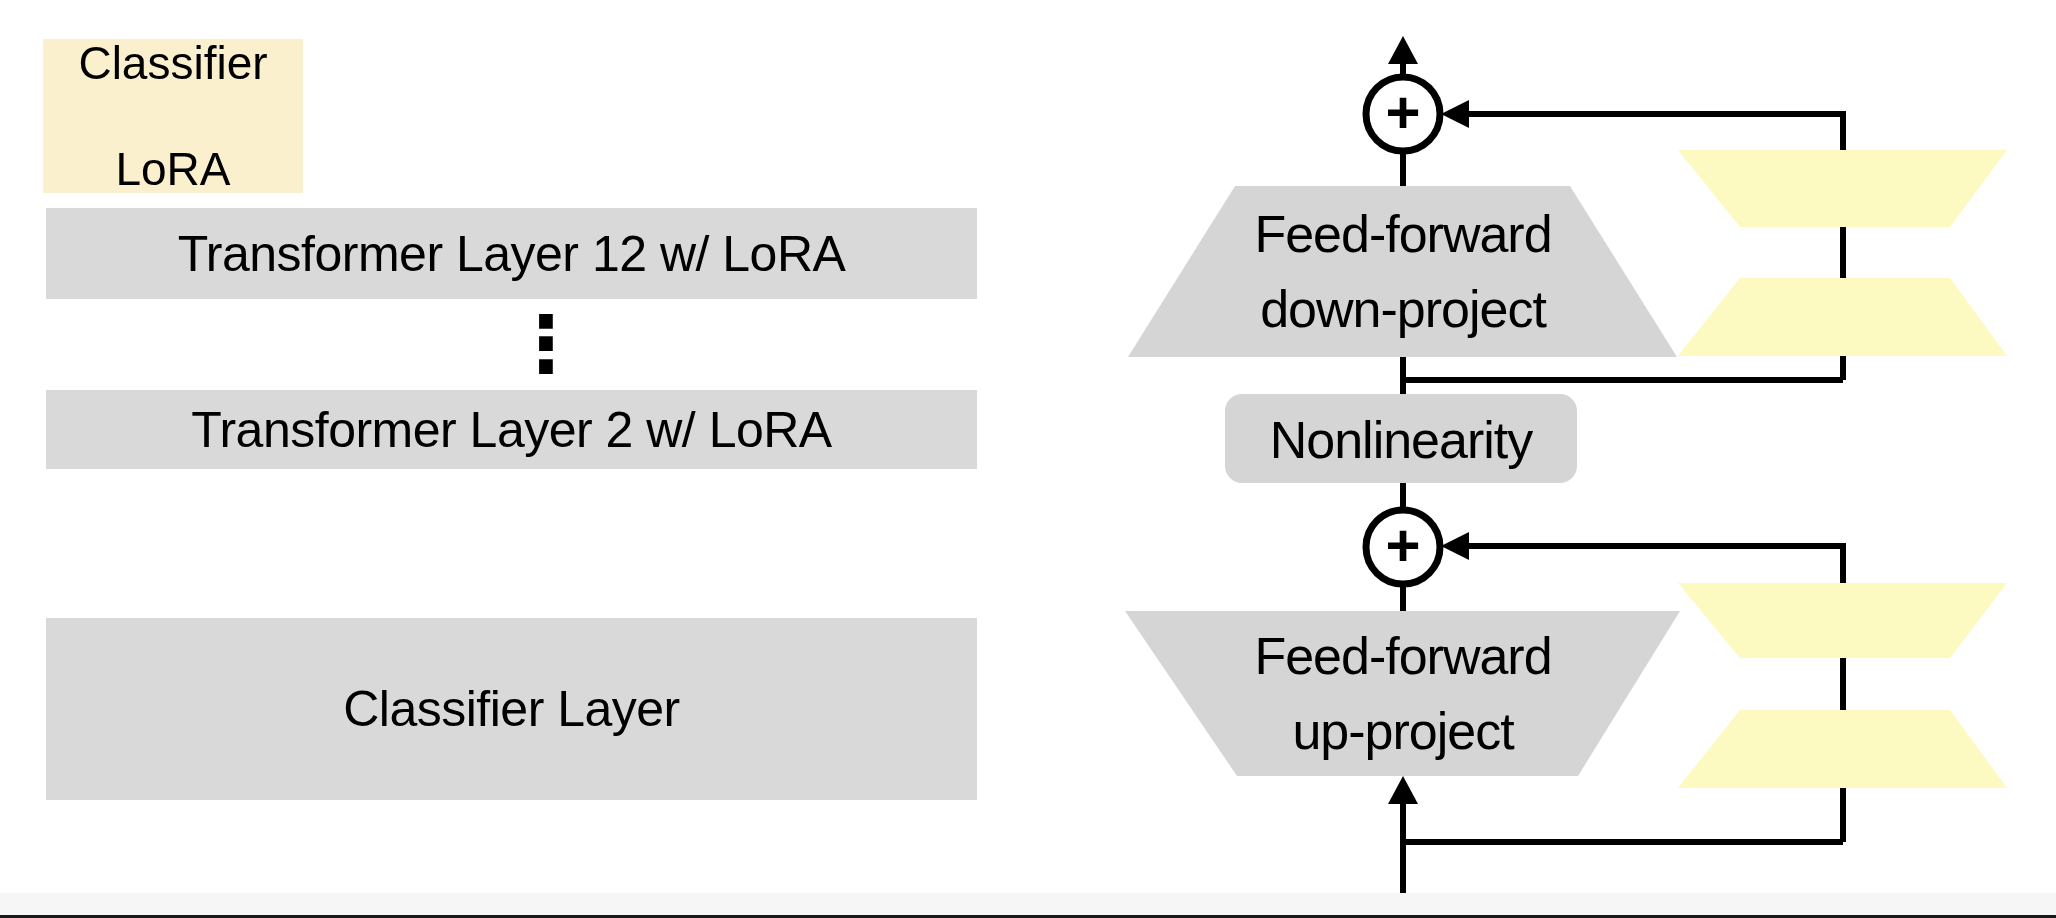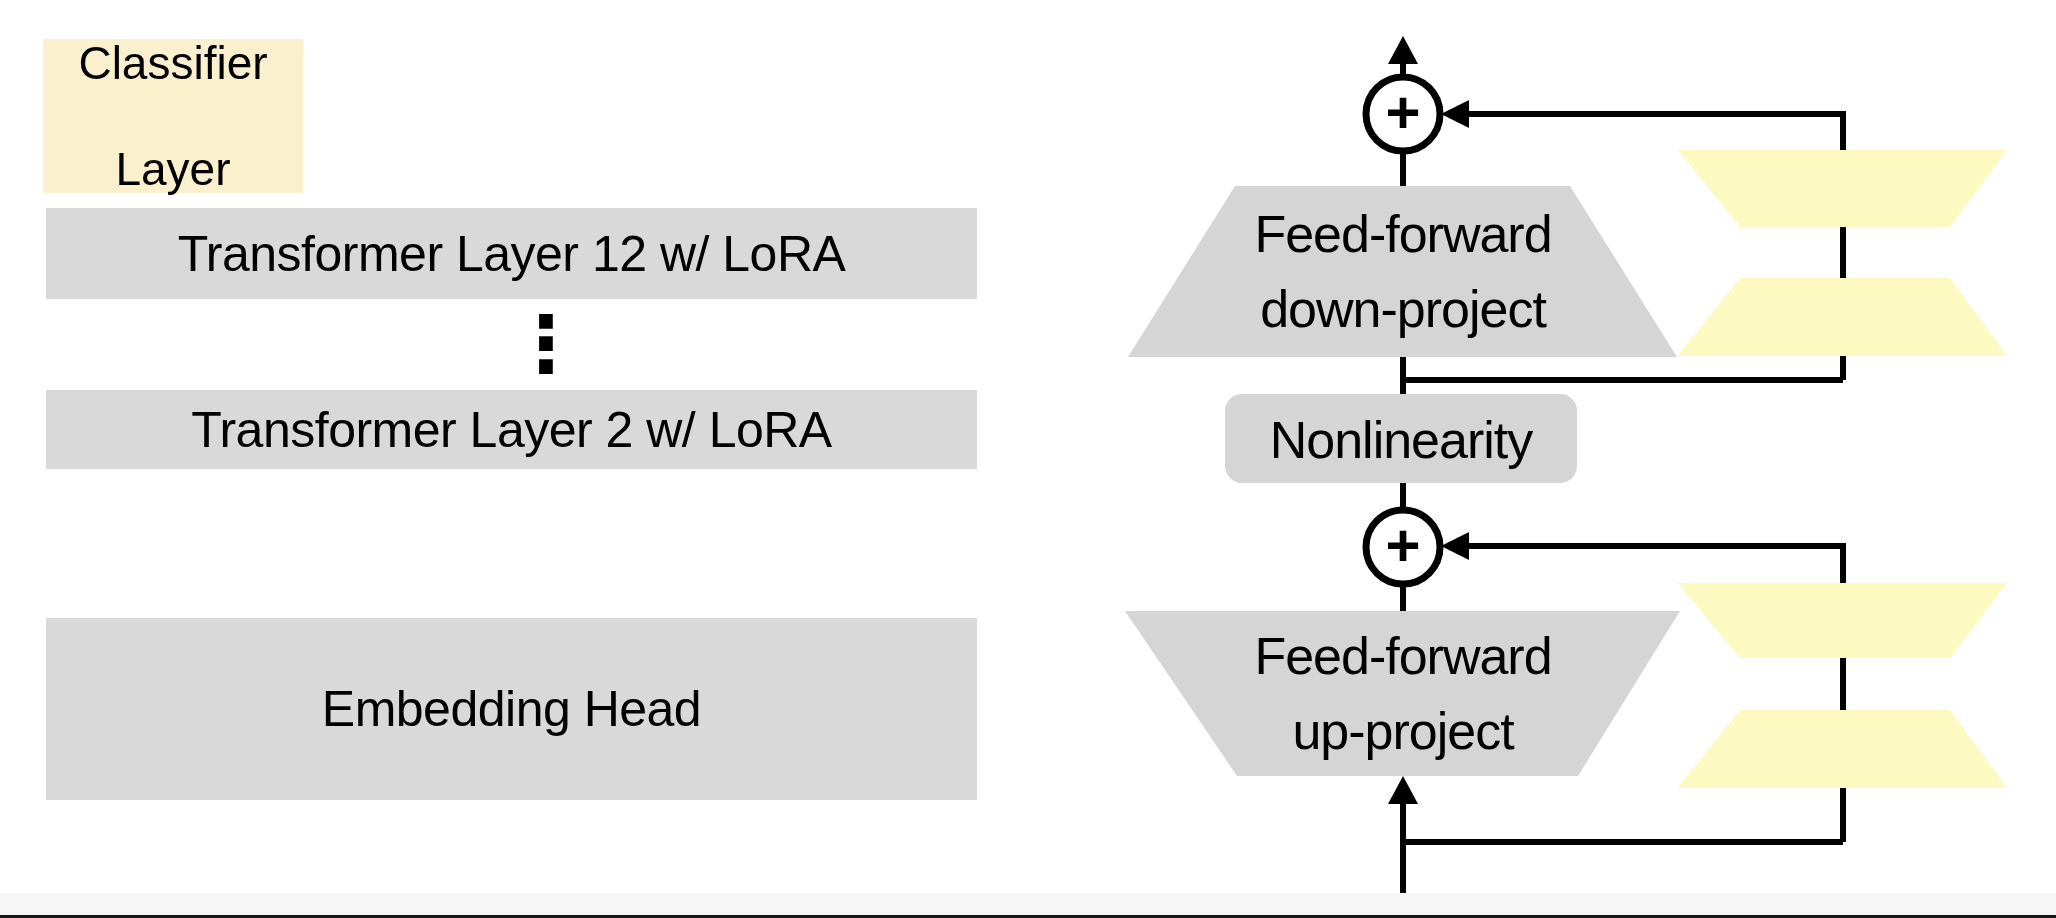--- a/index.html
+++ b/index.html
@@ -67,36 +67,36 @@
     background: #181818;
   }
 </style>
 </head>
 <body>
 
 <div class="stage">
 
   <div class="classifier">
     <div>Classifier</div>
-    <div>Layer</div>
+    <div>LoRA</div>
   </div>
 
   <div class="bar bar-12">
     <span>Transformer Layer 12 w/ LoRA</span>
   </div>
 
   <div class="ellipsis">⋮</div>
 
   <div class="bar bar-2">
     <span>Transformer Layer 2 w/ LoRA</span>
   </div>
 
 
   <div class="bar bar-emb">
-    <span>Embedding Head</span>
+    <span>Classifier Layer</span>
   </div>
 
   <svg class="diagram-svg" width="2056" height="918" viewBox="0 0 2056 918">
 
     <g stroke="#000000" stroke-width="6">
       <line x1="1403" y1="52" x2="1403" y2="79"></line>
       <line x1="1403" y1="150" x2="1403" y2="186"></line>
       <line x1="1403" y1="357" x2="1403" y2="511"></line>
       <line x1="1403" y1="583" x2="1403" y2="611"></line>
       <line x1="1403" y1="800" x2="1403" y2="893"></line>

